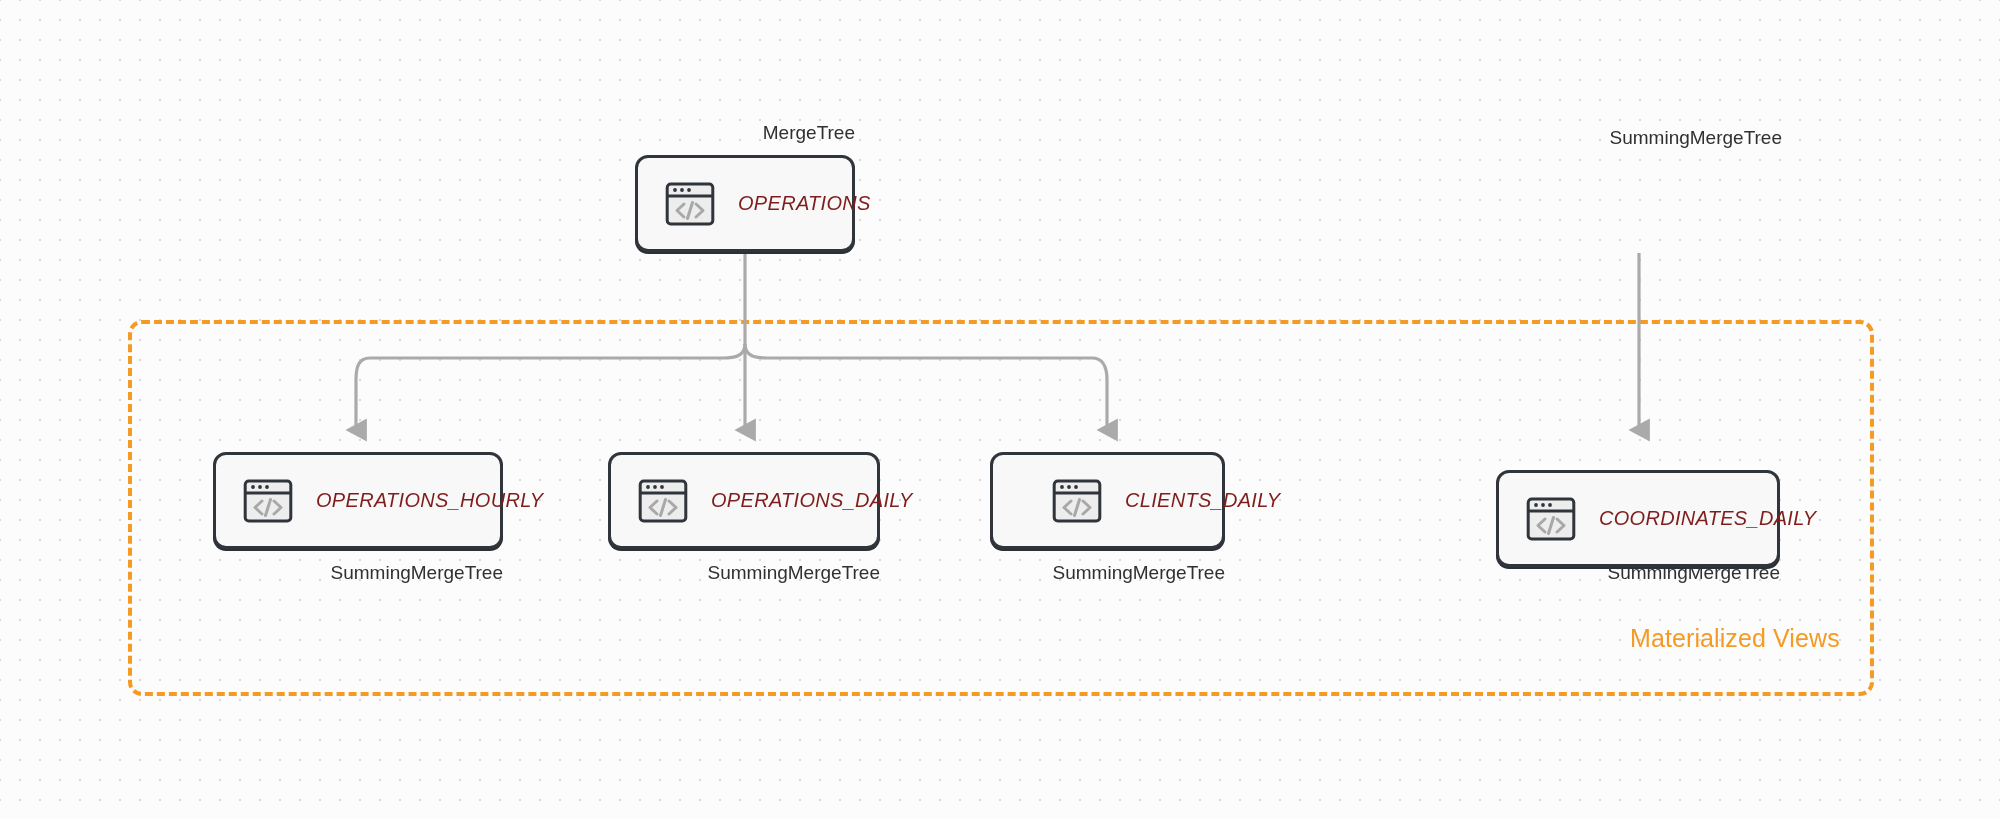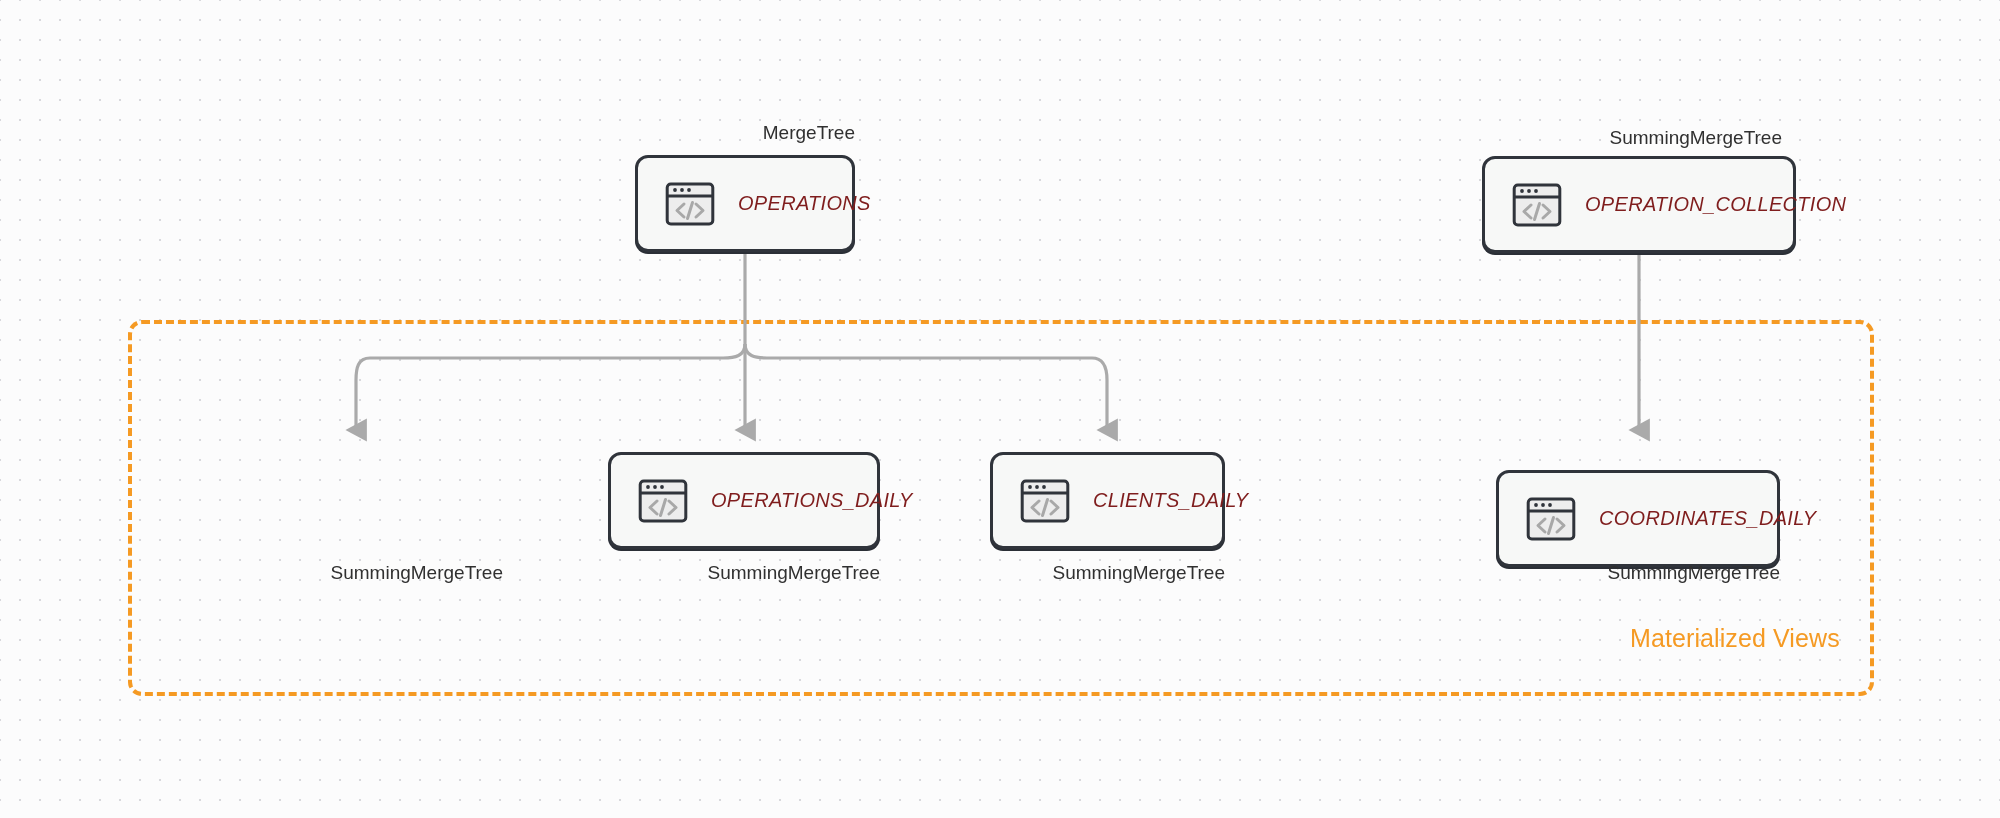--- a/index.html
+++ b/index.html
@@ -131,52 +131,52 @@
       <circle cx="25" cy="12" r="1.9" fill="#30343b"></circle>
       <path d="M20,26 L13,32.5 L20,39" fill="none" stroke="#a8a8a8" stroke-width="3" stroke-linecap="round" stroke-linejoin="round"></path>
       <path d="M32,26 L39,32.5 L32,39" fill="none" stroke="#a8a8a8" stroke-width="3" stroke-linecap="round" stroke-linejoin="round"></path>
       <path d="M28.5,24.5 L23.5,40.5" fill="none" stroke="#a8a8a8" stroke-width="3" stroke-linecap="round"></path>
     </svg>
     <span class="node-label">OPERATIONS</span>
   </div>
 
   <div class="engine-caption" style="left:1496px; top:127px; width:286px;">SummingMergeTree</div>
 
-  <div class="node" style="left:1482px; top:156px; width:314px; height:97px;">
-    <svg class="node-icon" viewBox="0 0 52 52" xmlns="http://www.w3.org/2000/svg">
-      <rect x="3.2" y="6" width="45.6" height="40" rx="3.6" fill="#ededed" stroke="#30343b" stroke-width="3"></rect>
-      <path d="M3.2,18 L48.8,18" stroke="#30343b" stroke-width="3"></path>
-      <circle cx="11" cy="12" r="1.9" fill="#30343b"></circle>
-      <circle cx="18" cy="12" r="1.9" fill="#30343b"></circle>
-      <circle cx="25" cy="12" r="1.9" fill="#30343b"></circle>
-      <path d="M20,26 L13,32.5 L20,39" fill="none" stroke="#a8a8a8" stroke-width="3" stroke-linecap="round" stroke-linejoin="round"></path>
-      <path d="M32,26 L39,32.5 L32,39" fill="none" stroke="#a8a8a8" stroke-width="3" stroke-linecap="round" stroke-linejoin="round"></path>
-      <path d="M28.5,24.5 L23.5,40.5" fill="none" stroke="#a8a8a8" stroke-width="3" stroke-linecap="round"></path>
-    </svg>
-    <span class="node-label">OPERATION_COLLECTION</span>
-  </div>
-
+
+  <div class="node" style="left:213px; top:452px; width:290px; height:97px;">
+    <svg class="node-icon" viewBox="0 0 52 52" xmlns="http://www.w3.org/2000/svg">
+      <rect x="3.2" y="6" width="45.6" height="40" rx="3.6" fill="#ededed" stroke="#30343b" stroke-width="3"></rect>
+      <path d="M3.2,18 L48.8,18" stroke="#30343b" stroke-width="3"></path>
+      <circle cx="11" cy="12" r="1.9" fill="#30343b"></circle>
+      <circle cx="18" cy="12" r="1.9" fill="#30343b"></circle>
+      <circle cx="25" cy="12" r="1.9" fill="#30343b"></circle>
+      <path d="M20,26 L13,32.5 L20,39" fill="none" stroke="#a8a8a8" stroke-width="3" stroke-linecap="round" stroke-linejoin="round"></path>
+      <path d="M32,26 L39,32.5 L32,39" fill="none" stroke="#a8a8a8" stroke-width="3" stroke-linecap="round" stroke-linejoin="round"></path>
+      <path d="M28.5,24.5 L23.5,40.5" fill="none" stroke="#a8a8a8" stroke-width="3" stroke-linecap="round"></path>
+    </svg>
+    <span class="node-label">OPERATIONS_HOURLY</span>
+  </div>
   <div class="engine-caption" style="left:213px; top:562px; width:290px;">SummingMergeTree</div>
 
   <div class="node" style="left:608px; top:452px; width:272px; height:97px;">
     <svg class="node-icon" viewBox="0 0 52 52" xmlns="http://www.w3.org/2000/svg">
       <rect x="3.2" y="6" width="45.6" height="40" rx="3.6" fill="#ededed" stroke="#30343b" stroke-width="3"></rect>
       <path d="M3.2,18 L48.8,18" stroke="#30343b" stroke-width="3"></path>
       <circle cx="11" cy="12" r="1.9" fill="#30343b"></circle>
       <circle cx="18" cy="12" r="1.9" fill="#30343b"></circle>
       <circle cx="25" cy="12" r="1.9" fill="#30343b"></circle>
       <path d="M20,26 L13,32.5 L20,39" fill="none" stroke="#a8a8a8" stroke-width="3" stroke-linecap="round" stroke-linejoin="round"></path>
       <path d="M32,26 L39,32.5 L32,39" fill="none" stroke="#a8a8a8" stroke-width="3" stroke-linecap="round" stroke-linejoin="round"></path>
       <path d="M28.5,24.5 L23.5,40.5" fill="none" stroke="#a8a8a8" stroke-width="3" stroke-linecap="round"></path>
     </svg>
     <span class="node-label">OPERATIONS_DAILY</span>
   </div>
   <div class="engine-caption" style="left:608px; top:562px; width:272px;">SummingMergeTree</div>
 
-  <div class="node" style="left:990px; top:452px; width:235px; height:97px;">
+  <div class="node" style="left:990px; top:452px; width:235px; height:97px;padding-left:32px;">
     <svg class="node-icon" viewBox="0 0 52 52" xmlns="http://www.w3.org/2000/svg">
       <rect x="3.2" y="6" width="45.6" height="40" rx="3.6" fill="#ededed" stroke="#30343b" stroke-width="3"></rect>
       <path d="M3.2,18 L48.8,18" stroke="#30343b" stroke-width="3"></path>
       <circle cx="11" cy="12" r="1.9" fill="#30343b"></circle>
       <circle cx="18" cy="12" r="1.9" fill="#30343b"></circle>
       <circle cx="25" cy="12" r="1.9" fill="#30343b"></circle>
       <path d="M20,26 L13,32.5 L20,39" fill="none" stroke="#a8a8a8" stroke-width="3" stroke-linecap="round" stroke-linejoin="round"></path>
       <path d="M32,26 L39,32.5 L32,39" fill="none" stroke="#a8a8a8" stroke-width="3" stroke-linecap="round" stroke-linejoin="round"></path>
       <path d="M28.5,24.5 L23.5,40.5" fill="none" stroke="#a8a8a8" stroke-width="3" stroke-linecap="round"></path>
     </svg>

